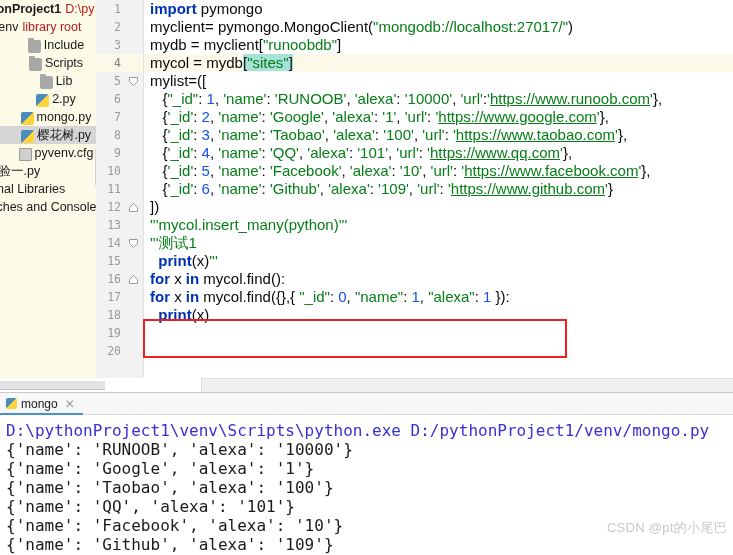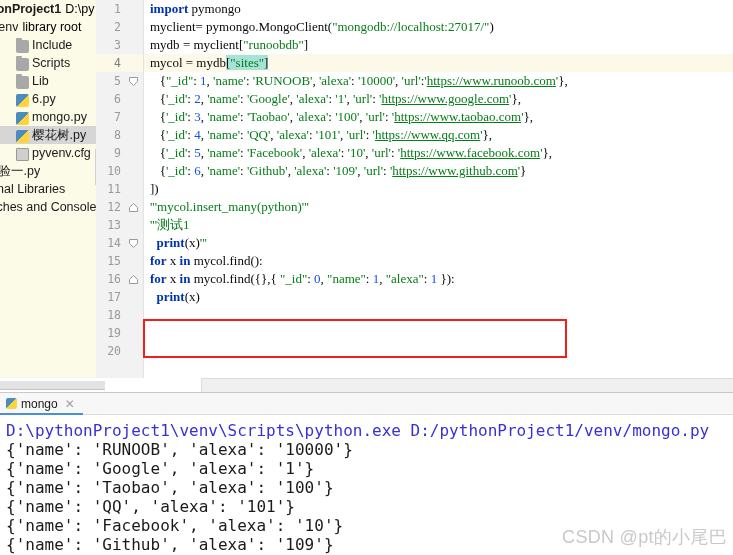--- a/index.html
+++ b/index.html
@@ -24,33 +24,33 @@
     color:#1a1a1a;
     display:flex; align-items:center;
     padding-left:0;
   }
   .tree-row.selected { background:#d6d6d6; }
   .tree-row .ic {
     display:inline-block; width:13px; min-width:13px; height:13px;
     margin-right:3px; position:relative; top:1px;
   }
   .tree-row .lbl { overflow:hidden; }
-  .hint { color:#000000; font-weight:normal; margin-left:4px; }
+  .hint { color:#b91c1c; font-weight:normal; margin-left:4px; }
 
   
   .ic-folder { background:#a8a8a8; border-radius:1px 2px 2px 2px; }
   .ic-folder:after{ content:""; position:absolute; left:0; top:-2px; width:6px; height:3px; background:#a8a8a8; border-radius:1px 1px 0 0;}
   
   .ic-py { background:linear-gradient(135deg,#4b8bbe 0 50%,#ffd43b 50% 100%); border-radius:2px; }
   
   .ic-cfg { background:#cfcfcf; border:1px solid #9a9a9a; border-radius:1px; }
 
   .row-proj { font-weight:bold; padding-left:0; margin-left:-11px; }
   .row-venv { padding-left:0; margin-left:-8px; }
-  .indent1 { padding-left:16px; }
+  .indent1 { padding-left:16px;justify-content:center; }
   .row-flat { margin-left:-14px; }
 
   
   #gutter {
     position:absolute; left:96px; top:0; width:48px; height:378px;
     background:#f2f2f2;
     border-right:1px solid #e2e2e2;
   }
   .gline {
     height:18px; line-height:18px;
@@ -68,22 +68,22 @@
     color:#9a9a9a;
     font-size:9px; line-height:11px; text-align:center;
   }
   .fold svg { display:block; }
 
   
   #editor {
     position:absolute; left:144px; top:0; right:0; height:378px;
     background:#ffffff;
     overflow:hidden;
-    font-family:Liberation Serif, serif;
-    font-size:13px;
+    font-family:Liberation Sans, sans-serif;
+    font-size:15px;
   }
   .cline {
     height:18px; line-height:18px;
     white-space:pre;
     padding-left:6px;
     color:#0a0a0a;
     position:relative;
   }
   .cline.cur { background:#fcf9e8; }
   .kw   { color:#0033b3; font-weight:bold; }
@@ -143,22 +143,22 @@
     padding:6px 0 12px 6px;
     font-family:"DejaVu Sans Mono", monospace;
     font-size:16px;
     line-height:19px;
     color:#1a1a1a;
     white-space:pre;
   }
   #console .cmd { color:#3730d6; }
 
   #watermark {
-    position:absolute; right:6px; bottom:6px;
-    font-size:18px; color:#c9c9c9;
+    position:absolute; right:6px; bottom:18px;
+    font-size:13px; color:#c9c9c9;
     font-family:"Liberation Sans", sans-serif;
     letter-spacing:.3px;
   }
 </style>
 </head>
 <body>
 
 <div id="app">
 
   <div id="sidebar">
@@ -178,21 +178,21 @@
     <div class="tree-row indent1">
       <span class="ic ic-folder"></span>
       <span class="lbl">Scripts</span>
     </div>
     <div class="tree-row indent1">
       <span class="ic ic-folder"></span>
       <span class="lbl">Lib</span>
     </div>
     <div class="tree-row indent1">
       <span class="ic ic-py"></span>
-      <span class="lbl">6.py</span>
+      <span class="lbl">2.py</span>
     </div>
     <div class="tree-row indent1">
       <span class="ic ic-py"></span>
       <span class="lbl">mongo.py</span>
     </div>
     <div class="tree-row indent1 selected">
       <span class="ic ic-py"></span>
       <span class="lbl">樱花树.py</span>
     </div>
     <div class="tree-row indent1">
@@ -250,20 +250,21 @@
       <div class="gline">18</div>
       <div class="gline">19</div>
       <div class="gline">20</div>
     </div>
 
   <div id="editor">
       <div class="cline"><span class="kw">import</span> <span class="def">pymongo</span></div>
       <div class="cline"><span class="def">myclient</span>= <span class="def">pymongo</span>.<span class="def">MongoClient</span>(<span class="str">"mongodb://localhost:27017/"</span>)</div>
       <div class="cline"><span class="def">mydb</span> = <span class="def">myclient</span>[<span class="str">"runoobdb"</span>]</div>
       <div class="cline cur"><span class="def">mycol</span> = <span class="def">mydb</span><span class="sel">[<span class="str">"sites"</span>]</span></div>
+      <div class="cline"><span class="def">mylist</span>=([</div>
       <div class="cline">   {<span class="str">"_id"</span>: <span class="num">1</span>, <span class="str">'name'</span>: <span class="str">'RUNOOB'</span>, <span class="str">'alexa'</span>: <span class="str">'10000'</span>, <span class="str">'url'</span>:<span class="str">'<span class="lnk">https://www.runoob.com</span>'</span>},</div>
       <div class="cline">   {<span class="str">'_id'</span>: <span class="num">2</span>, <span class="str">'name'</span>: <span class="str">'Google'</span>, <span class="str">'alexa'</span>: <span class="str">'1'</span>, <span class="str">'url'</span>: <span class="str">'<span class="lnk">https://www.google.com</span>'</span>},</div>
       <div class="cline">   {<span class="str">'_id'</span>: <span class="num">3</span>, <span class="str">'name'</span>: <span class="str">'Taobao'</span>, <span class="str">'alexa'</span>: <span class="str">'100'</span>, <span class="str">'url'</span>: <span class="str">'<span class="lnk">https://www.taobao.com</span>'</span>},</div>
       <div class="cline">   {<span class="str">'_id'</span>: <span class="num">4</span>, <span class="str">'name'</span>: <span class="str">'QQ'</span>, <span class="str">'alexa'</span>: <span class="str">'101'</span>, <span class="str">'url'</span>: <span class="str">'<span class="lnk">https://www.qq.com</span>'</span>},</div>
       <div class="cline">   {<span class="str">'_id'</span>: <span class="num">5</span>, <span class="str">'name'</span>: <span class="str">'Facebook'</span>, <span class="str">'alexa'</span>: <span class="str">'10'</span>, <span class="str">'url'</span>: <span class="str">'<span class="lnk">https://www.facebook.com</span>'</span>},</div>
       <div class="cline">   {<span class="str">'_id'</span>: <span class="num">6</span>, <span class="str">'name'</span>: <span class="str">'Github'</span>, <span class="str">'alexa'</span>: <span class="str">'109'</span>, <span class="str">'url'</span>: <span class="str">'<span class="lnk">https://www.github.com</span>'</span>}</div>
       <div class="cline">])</div>
       <div class="cline"><span class="str">'''mycol.insert_many(python)'''</span></div>
       <div class="cline"><span class="str">'''测试1</span></div>
       <div class="cline">  <span class="kw">print</span>(<span class="def">x</span>)<span class="str">'''</span></div>

